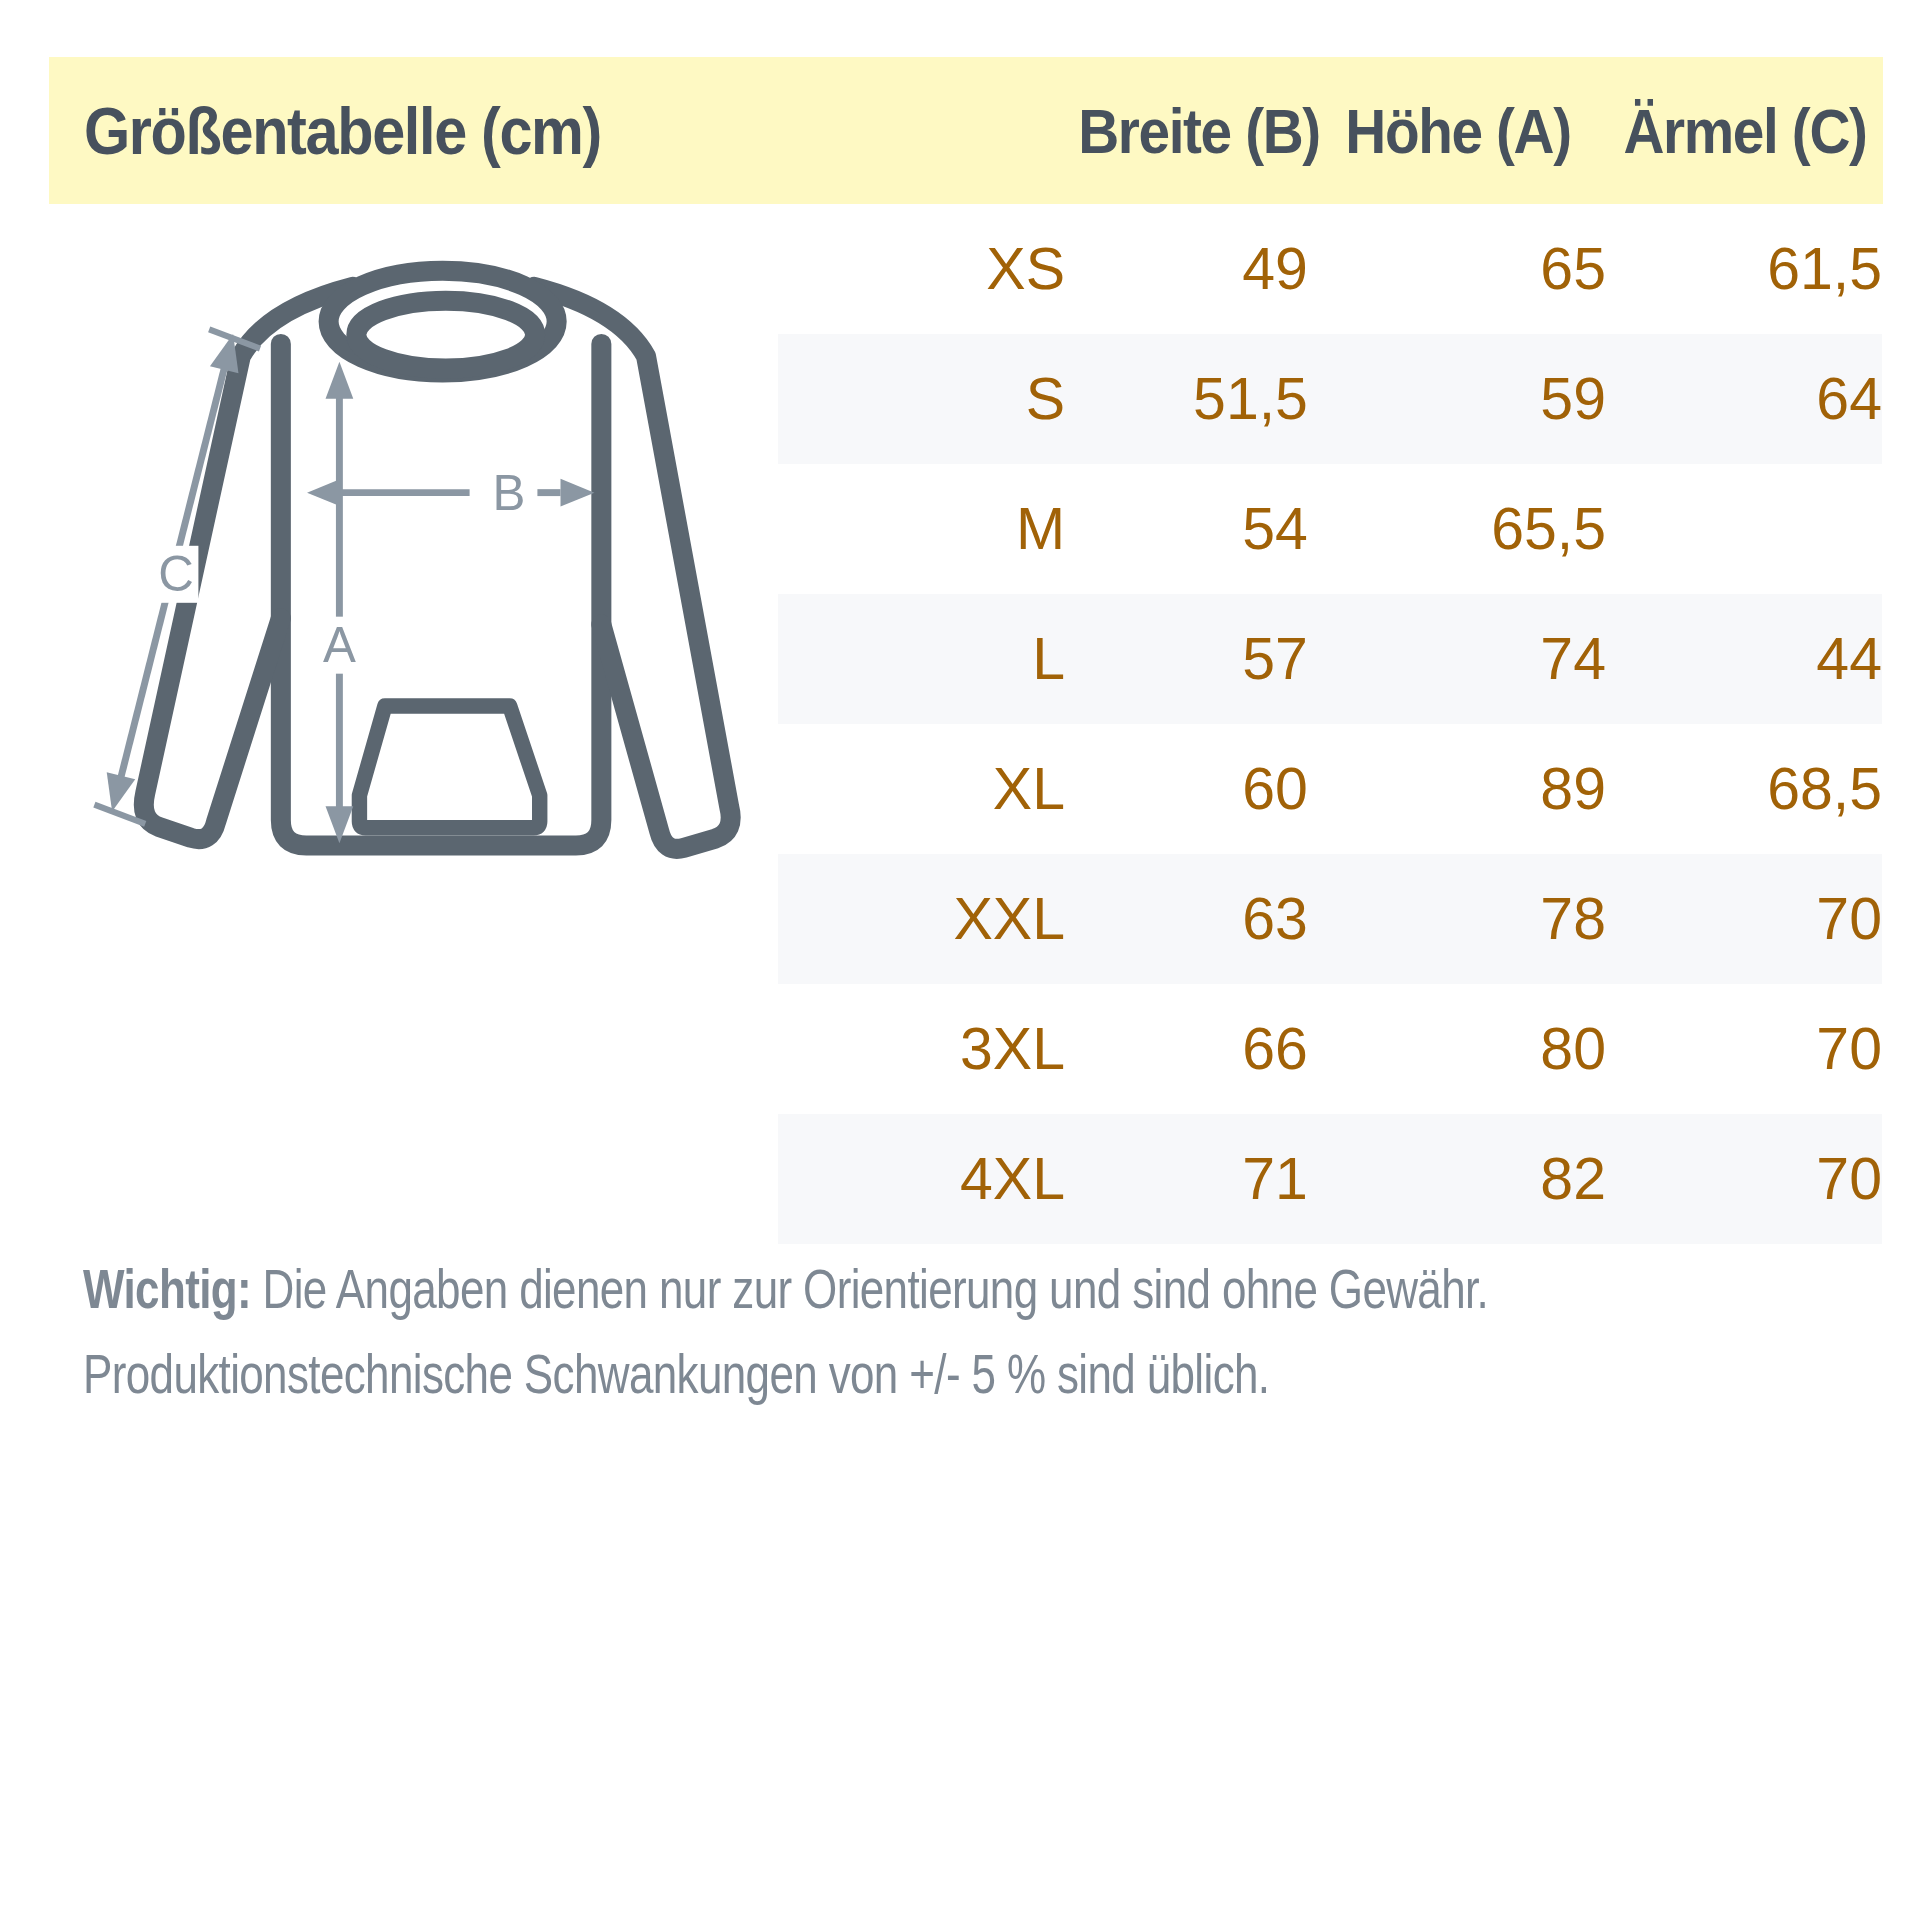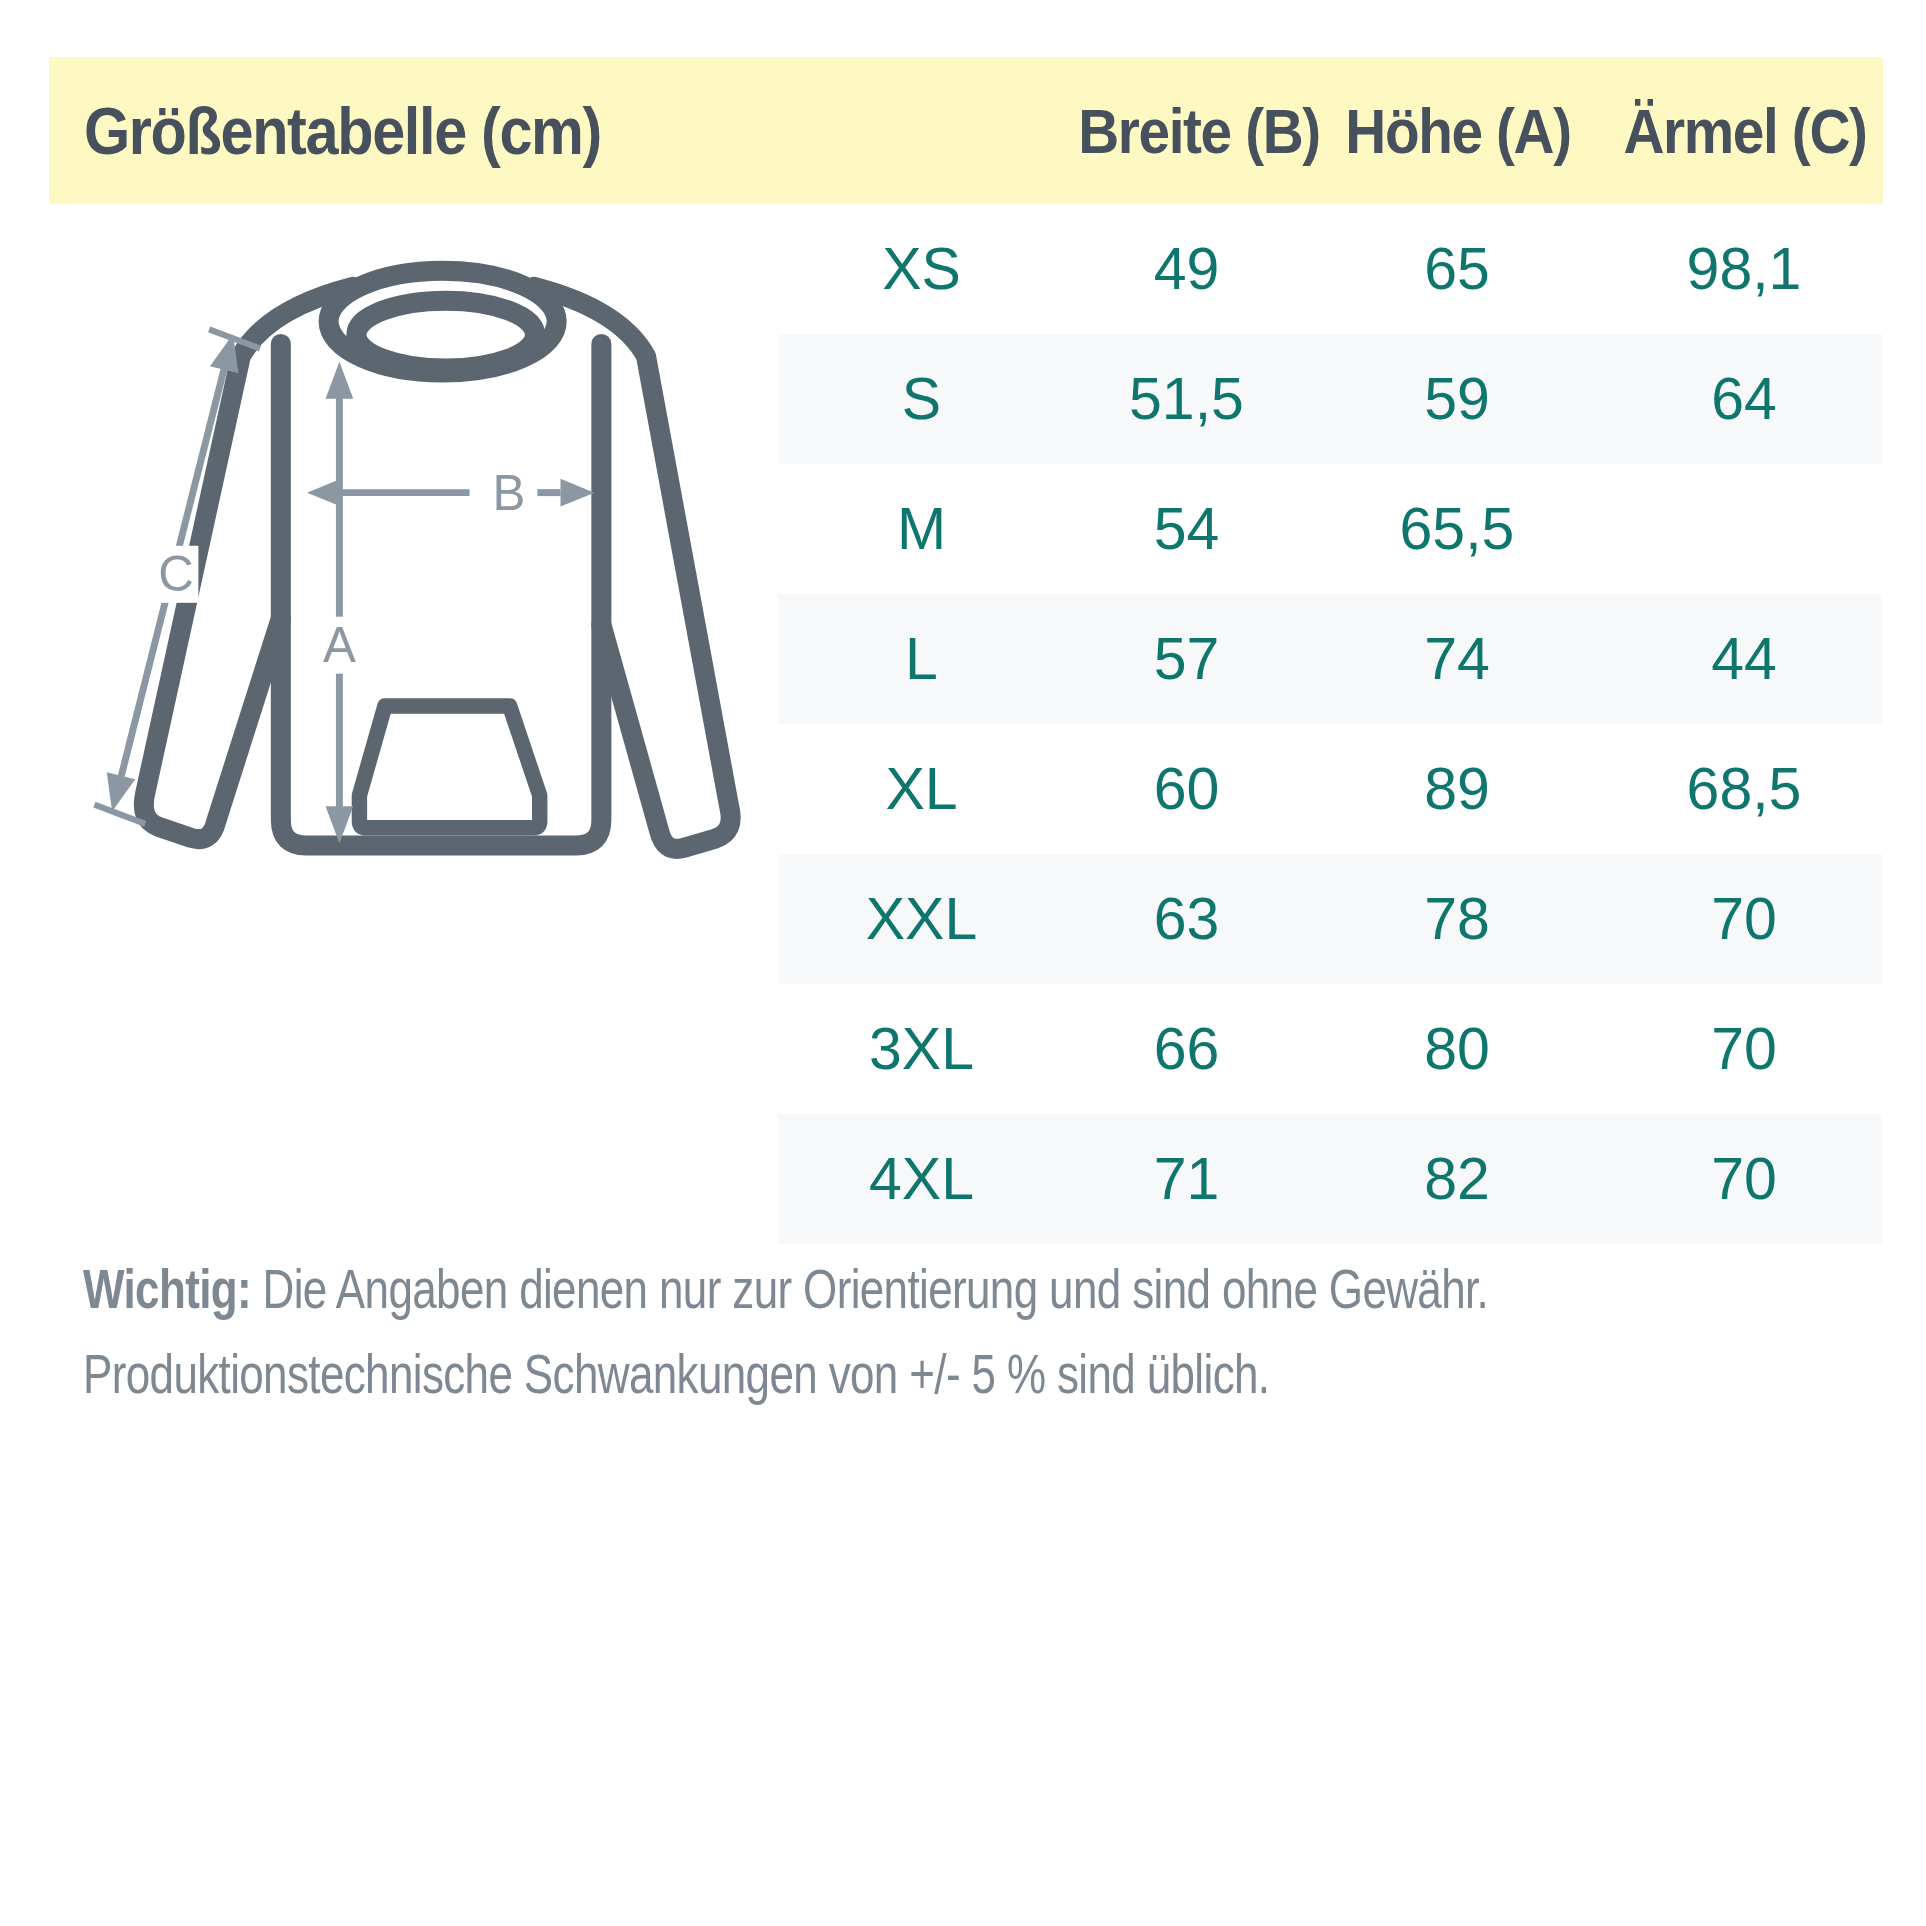--- a/index.html
+++ b/index.html
@@ -37,21 +37,21 @@
   
   .size-table{
     position:absolute;left:778px;top:204px;width:1104px;
   }
   .size-row{
     display:grid;grid-template-columns:26% 22% 27% 25%;
     height:130px;align-items:center;
   }
   .size-row.alt{background:#f7f8fa;}
   .cell{
-    text-align:center;font-size:59px;color:#0f766e;white-space:nowrap;
+    text-align:right;font-size:59px;color:#a16207;white-space:nowrap;
   }
   
   .hoodie-wrap{
     position:absolute;left:58px;top:196px;width:740px;height:678px;
   }
   
   .footnote{
     position:absolute;left:83px;top:1247px;width:1811px;
     font-size:55px;line-height:85px;color:#7e8893;letter-spacing:-0.8px;
     transform:scaleX(0.8);transform-origin:0 0;
@@ -116,21 +116,21 @@
         <text x="153" y="513" text-anchor="middle" font-size="64" fill="#8b97a3" font-family="Liberation Sans, sans-serif">C</text>
       </g>
     </svg>
   </div>
 
   <div class="size-table">
     <div class="size-row">
       <div class="cell">XS</div>
       <div class="cell">49</div>
       <div class="cell">65</div>
-      <div class="cell">98,1</div>
+      <div class="cell">61,5</div>
     </div>
     <div class="size-row alt">
       <div class="cell">S</div>
       <div class="cell">51,5</div>
       <div class="cell">59</div>
       <div class="cell">64</div>
     </div>
     <div class="size-row">
       <div class="cell">M</div>
       <div class="cell">54</div>

